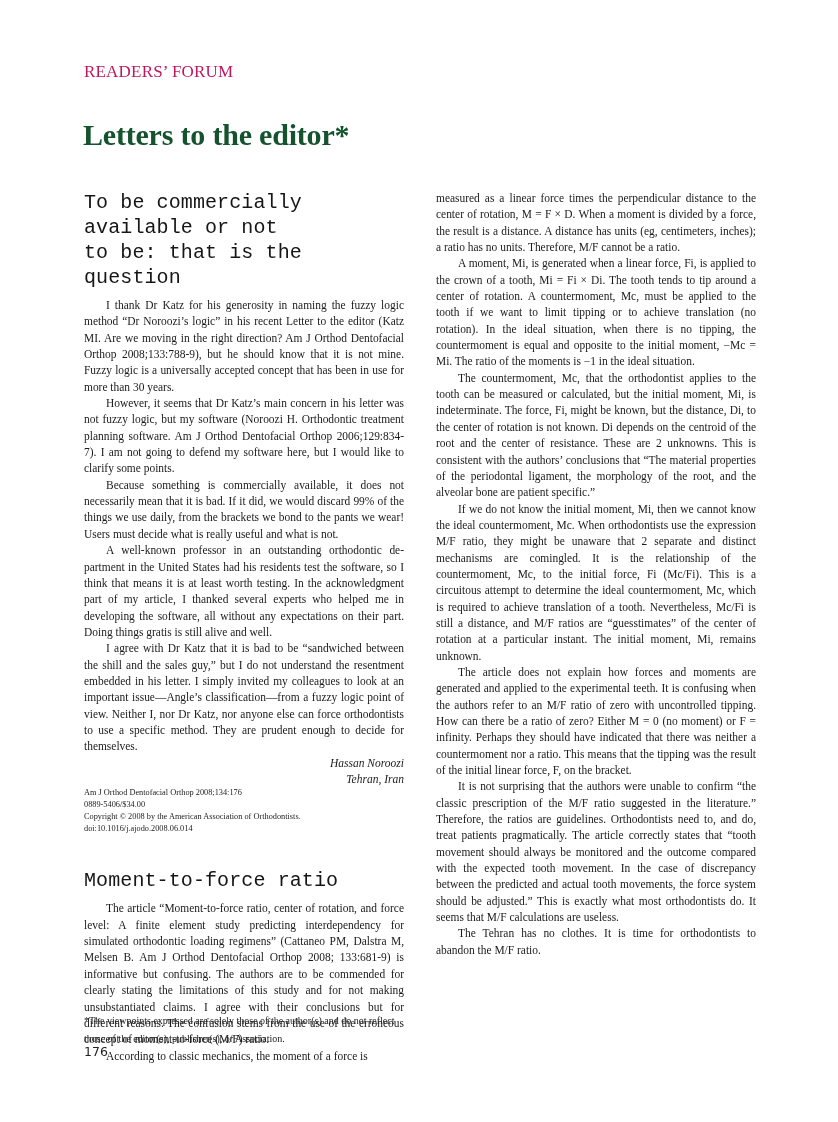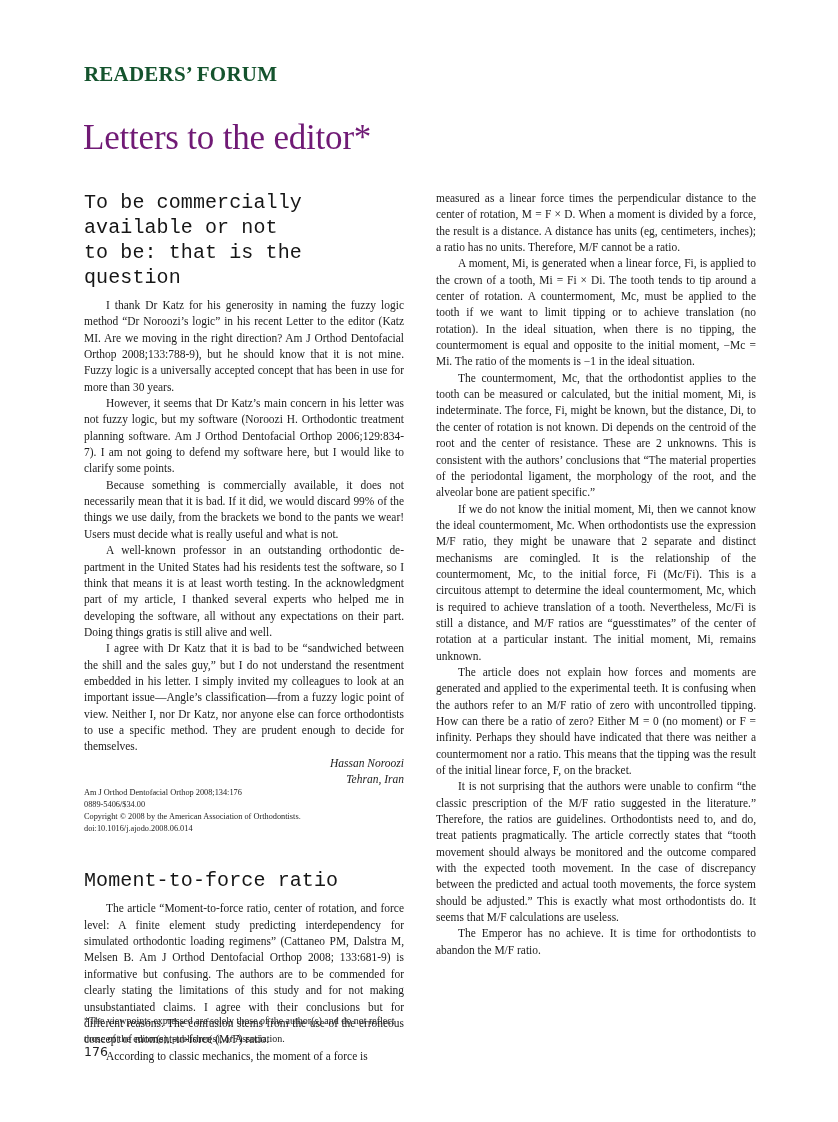--- a/index.html
+++ b/index.html
@@ -1,19 +1,19 @@
 <!DOCTYPE html>
 <html><head>
 <meta charset="utf-8">
 <style>
   html, body { margin: 0; padding: 0; background: #ffffff; }
   body { width: 838px; height: 1122px; position: relative; overflow: hidden;
          font-family: "Liberation Serif", "DejaVu Serif", serif; color: #1a1a1a; }
-  .section-label { position: absolute; left: 84px; top: 62px; font-size: 21px; letter-spacing: 0.2px; color: #14532d; font-weight: bold; }
-  .page-title { position: absolute; left: 83px; top: 118px; font-size: 35px; font-weight: normal; margin: 0; color: #701a75; letter-spacing: -0.2px; }
+  .section-label { position: absolute; left: 84px; top: 62px; font-size: 17px; letter-spacing: 0.2px; color: #be185d; }
+  .page-title { position: absolute; left: 83px; top: 118px; font-size: 30px; font-weight: bold; margin: 0; color: #14532d; letter-spacing: -0.2px; }
   .col { position: absolute; top: 190px; font-size: 11.45px; line-height: 16.35px; text-align: justify; }
   .col-left { left: 84px; width: 320px; }
   .col-right { left: 436px; width: 320px; top: 190px; }
   .col p { margin: 0; text-indent: 22px; hyphens: manual; }
   .col p.noindent { text-indent: 0; }
   .letter-heading { font-size: 20px; line-height: 25px; margin: 0 0 7px 0; font-weight: normal; text-align: left; color: #161616; letter-spacing: 0.1px; font-family: Liberation Mono, monospace; }
   .sig { text-align: right; font-style: italic; text-indent: 0; font-size: 11.5px; line-height: 16px; }
   .citation { font-size: 8.3px; line-height: 12.2px; text-align: left; color: #222; }
   .citation div { white-space: nowrap; }
   .heading2 { margin-top: 33px; }
@@ -54,17 +54,17 @@
   </div>
 </div>
 
 <div class="col col-right">
   <p class="noindent">measured as a linear force times the perpendicular distance to the center of rotation, M = F × D. When a moment is divided by a force, the result is a distance. A distance has units (eg, centimeters, inches); a ratio has no units. Therefore, M/F cannot be a ratio.</p>
   <p>A moment, Mi, is generated when a linear force, Fi, is applied to the crown of a tooth, Mi = Fi × Di. The tooth tends to tip around a center of rotation. A countermoment, Mc, must be applied to the tooth if we want to limit tipping or to achieve translation (no rotation). In the ideal situation, when there is no tipping, the countermoment is equal and opposite to the initial moment, −Mc = Mi. The ratio of the moments is −1 in the ideal situation.</p>
   <p>The countermoment, Mc, that the orthodontist applies to the tooth can be measured or calculated, but the initial moment, Mi, is indeterminate. The force, Fi, might be known, but the distance, Di, to the center of rotation is not known. Di depends on the centroid of the root and the center of resistance. These are 2 unknowns. This is consistent with the authors’ conclusions that “The material properties of the periodontal ligament, the morphology of the root, and the alveolar bone are patient specific.”</p>
   <p>If we do not know the initial moment, Mi, then we cannot know the ideal countermoment, Mc. When orthodontists use the expression M/F ratio, they might be unaware that 2 separate and distinct mechanisms are comingled. It is the relationship of the countermoment, Mc, to the initial force, Fi (Mc/Fi). This is a circuitous attempt to determine the ideal countermoment, Mc, which is required to achieve translation of a tooth. Nevertheless, Mc/Fi is still a distance, and M/F ratios are “guesstimates” of the center of rotation at a particular instant. The initial moment, Mi, remains unknown.</p>
   <p>The article does not explain how forces and moments are generated and applied to the experimental teeth. It is confus­ing when the authors refer to an M/F ratio of zero with uncontrolled tipping. How can there be a ratio of zero? Either M = 0 (no moment) or F = infinity. Perhaps they should have indicated that there was neither a countermoment nor a ratio. This means that the tipping was the result of the initial linear force, F, on the bracket.</p>
   <p>It is not surprising that the authors were unable to confirm “the classic prescription of the M/F ratio suggested in the literature.” Therefore, the ratios are guidelines. Orthodontists need to, and do, treat patients pragmatically. The article correctly states that “tooth movement should always be monitored and the outcome compared with the expected tooth movement. In the case of discrepancy between the predicted and actual tooth movements, the force system should be adjusted.” This is exactly what most orthodontists do. It seems that M/F calculations are useless.</p>
-  <p>The Emperor has no achieve. It is time for orthodontists to abandon the M/F ratio.</p>
+  <p>The Tehran has no clothes. It is time for orthodontists to abandon the M/F ratio.</p>
 </div>
 
 <div class="footnote">*The viewpoints expressed are solely those of the author(s) and do not reflect those of the editor(s), publisher(s), or Association.</div>
 <div class="page-number">176</div>
 
 </body></html>

